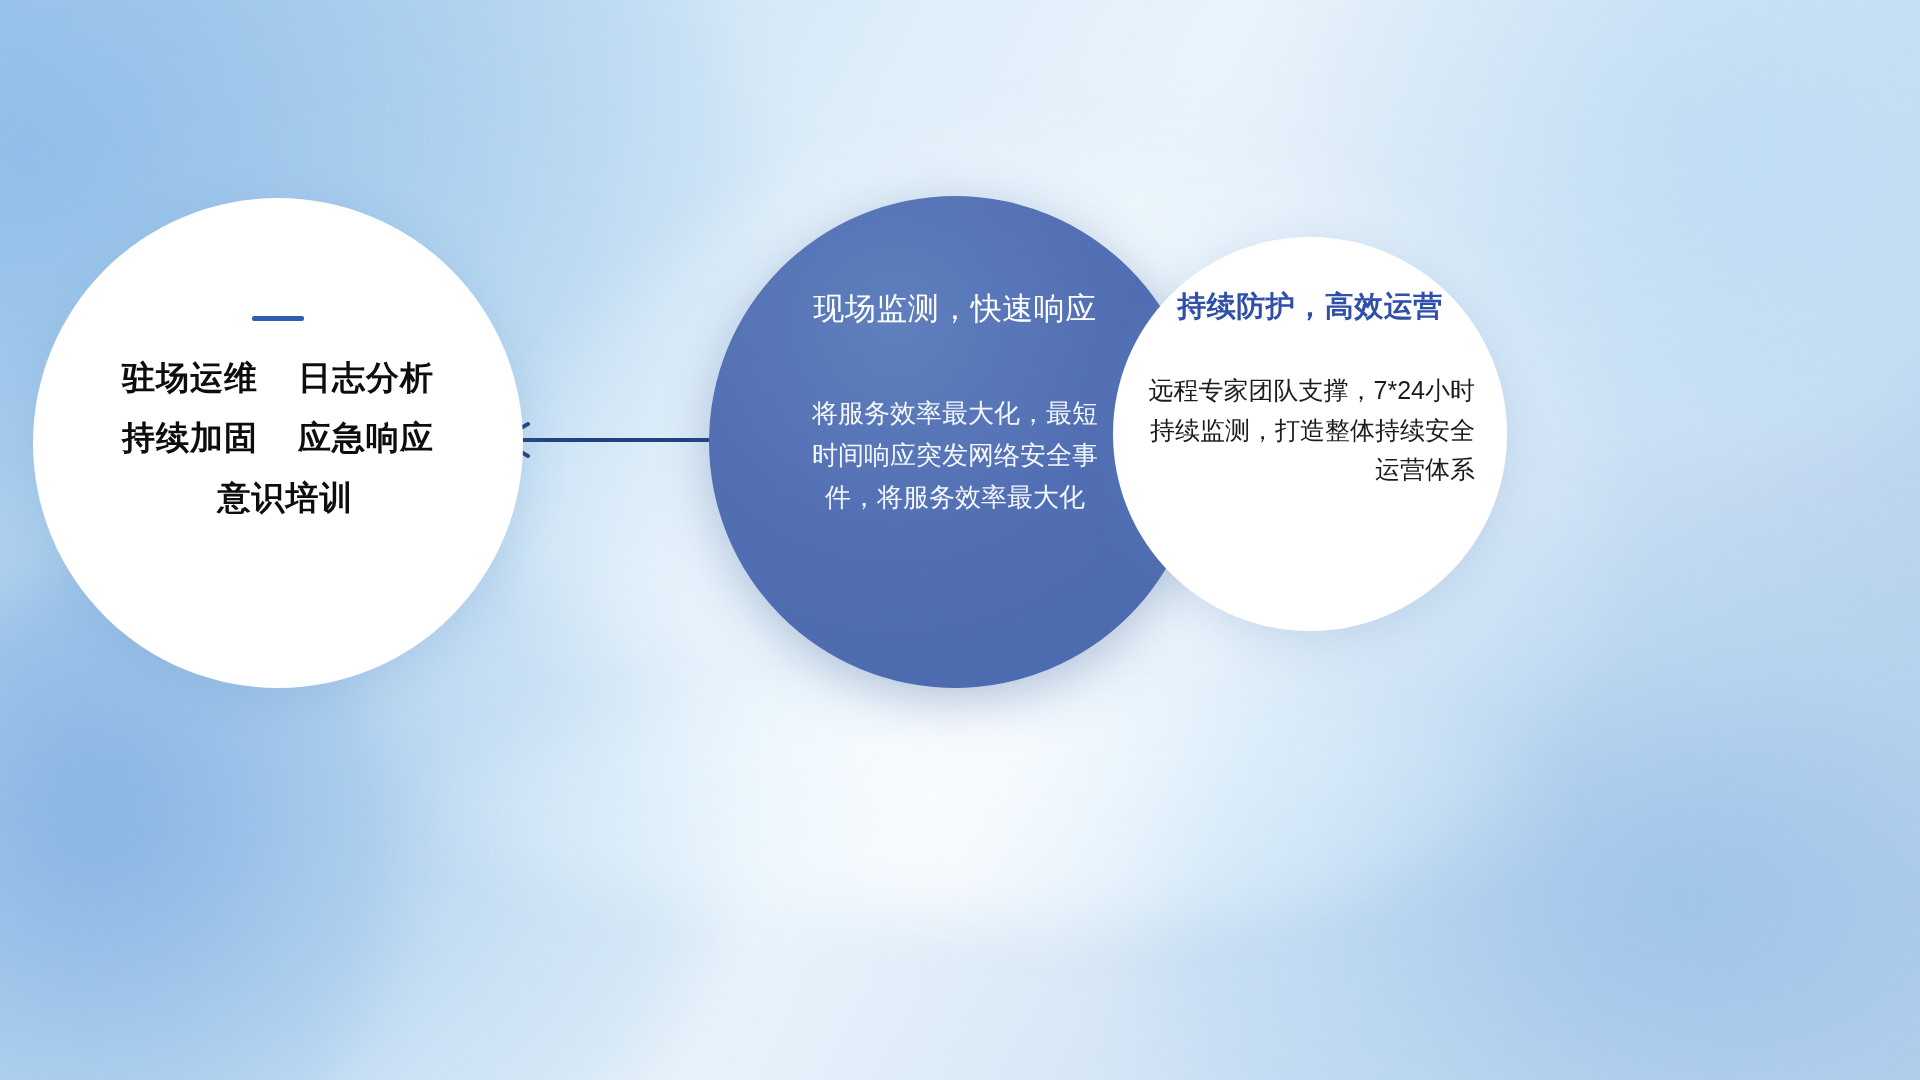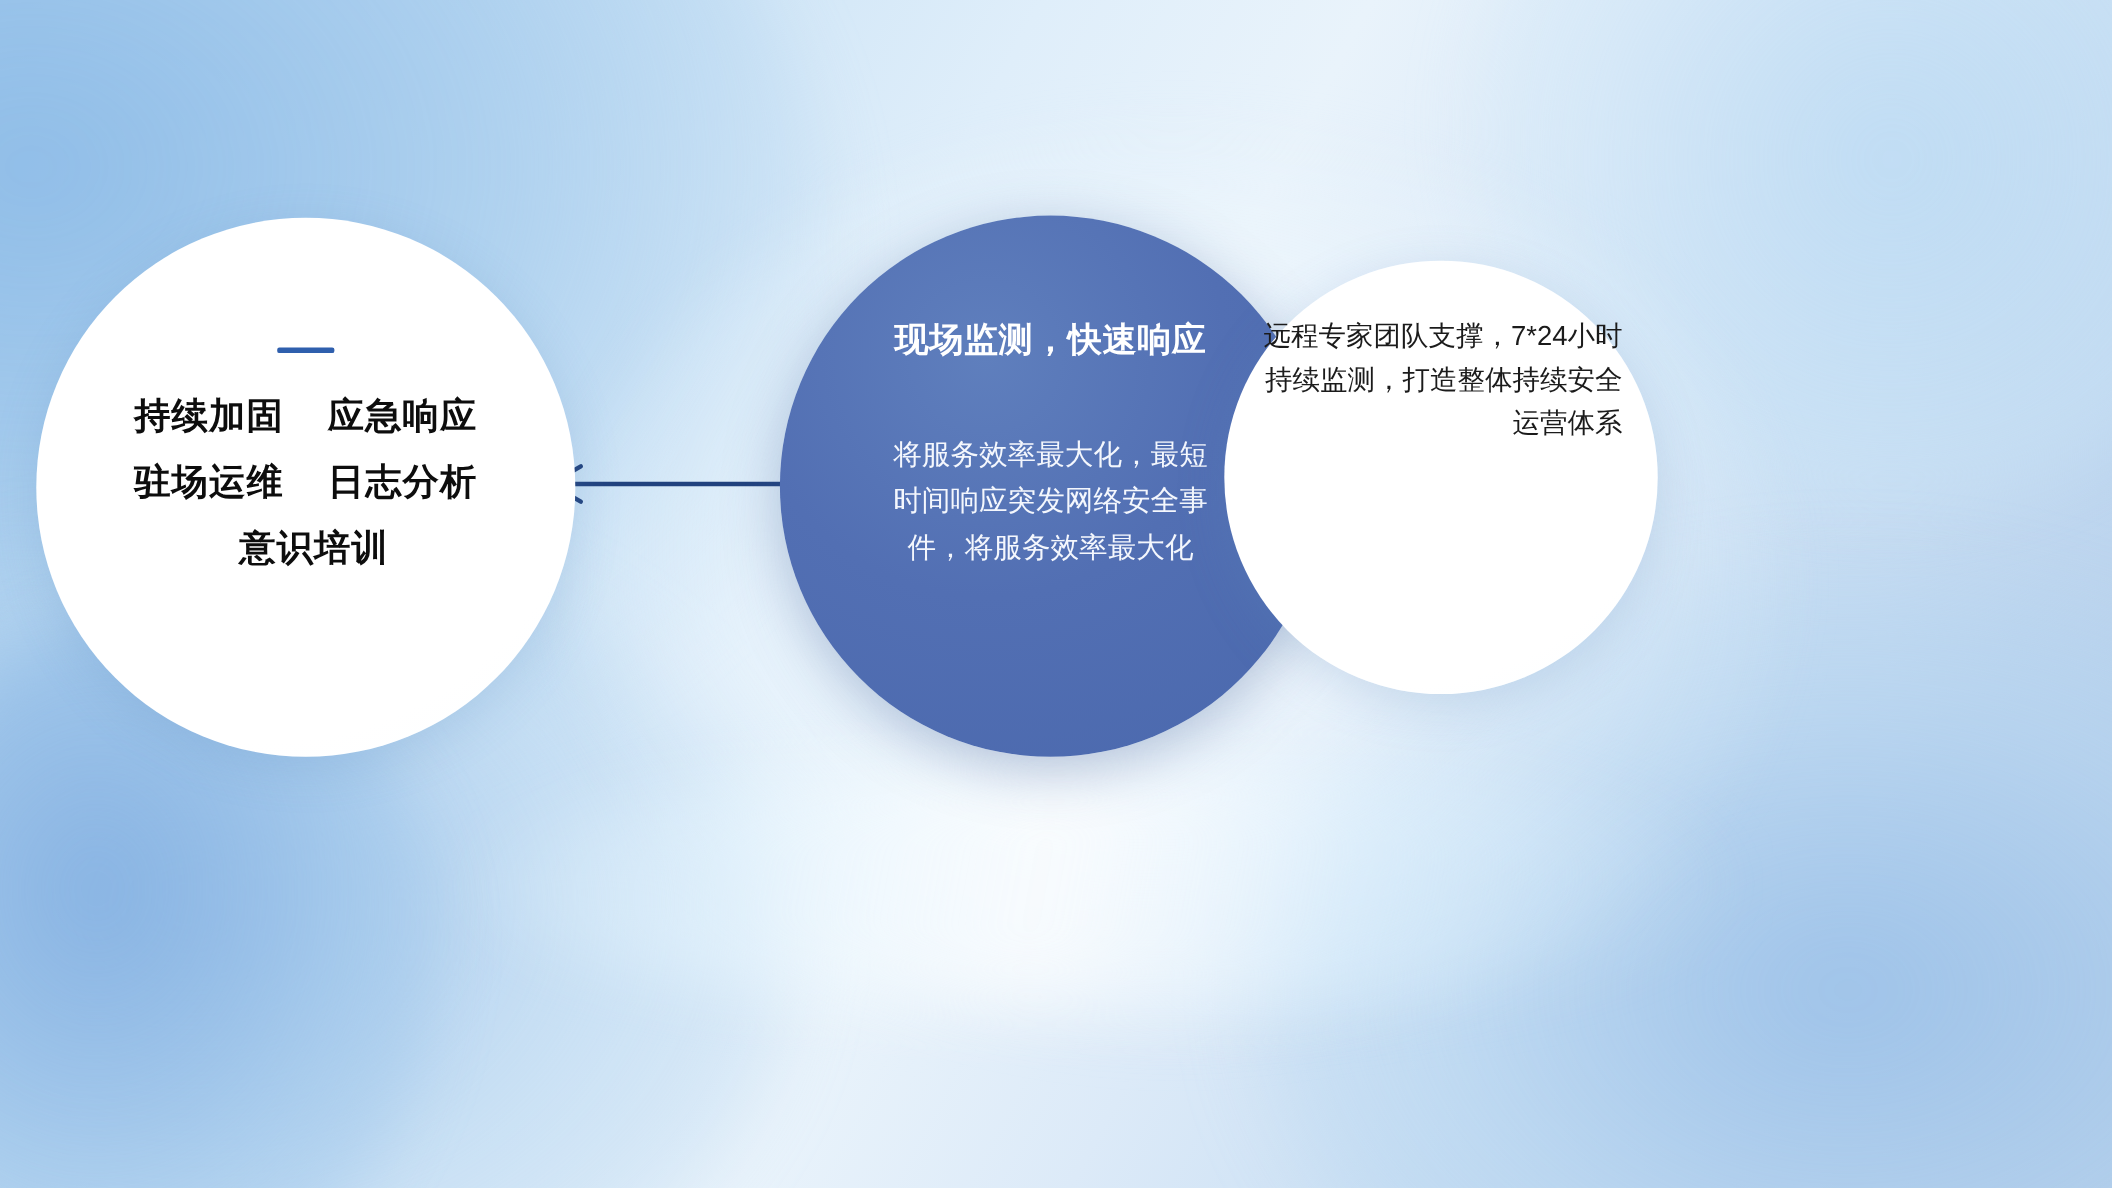--- a/index.html
+++ b/index.html
@@ -188,21 +188,21 @@
     top: 196px;
     width: 492px;
     height: 492px;
     background: radial-gradient(circle at 38% 26%, #5f7fbd 0%, #526fb3 46%, #4a68ad 100%);
     box-shadow: 0 12px 50px rgba(58,92,150,0.34);
     z-index: 3;
     padding-top: 92px;
   }
   #circle-mid .card-title {
     font-size: 31px;
-    font-weight: bold;
+    font-weight: normal;
     color: #ffffff;
     letter-spacing: 0.5px;
     white-space: nowrap;
     margin-bottom: 62px;
   }
   #circle-mid .card-body {
     font-size: 26px;
     line-height: 1.62;
     color: #f4f7fd;
     text-align: center;
@@ -261,36 +261,37 @@
     <g>
       <line x1="868" y1="440" x2="502" y2="440" stroke="#21427e" stroke-width="4"></line>
       <polyline points="528,424 500,440 528,456" fill="none" stroke="#21427e" stroke-width="4" stroke-linecap="round" stroke-linejoin="round"></polyline>
     </g>
   </svg>
 
   <div class="circle" id="circle-left">
     <div class="divider-dash"></div>
 
     <div class="kw-row">
+      <span>驻场运维</span>
+      <span>日志分析</span>
+    </div>
+
+    <div class="kw-row">
       <span>持续加固</span>
       <span>应急响应</span>
-    </div>
-
-    <div class="kw-row">
-      <span>驻场运维</span>
-      <span>日志分析</span>
     </div>
 
     <div class="kw-row single">
       <span>意识培训</span>
     </div>
   </div>
 
   <div class="circle" id="circle-mid">
     <div class="card-title">现场监测，快速响应</div>
     <div class="card-body">将服务效率最大化，最短时间响应突发网络安全事件，将服务效率最大化</div>
   </div>
 
   <div class="circle big" id="circle-right">
+    <div class="card-title">持续防护，高效运营</div>
     <div class="card-body">远程专家团队支撑，7*24小时持续监测，打造整体持续安全运营体系</div>
   </div>
 
 </div>
 
 </body></html>

